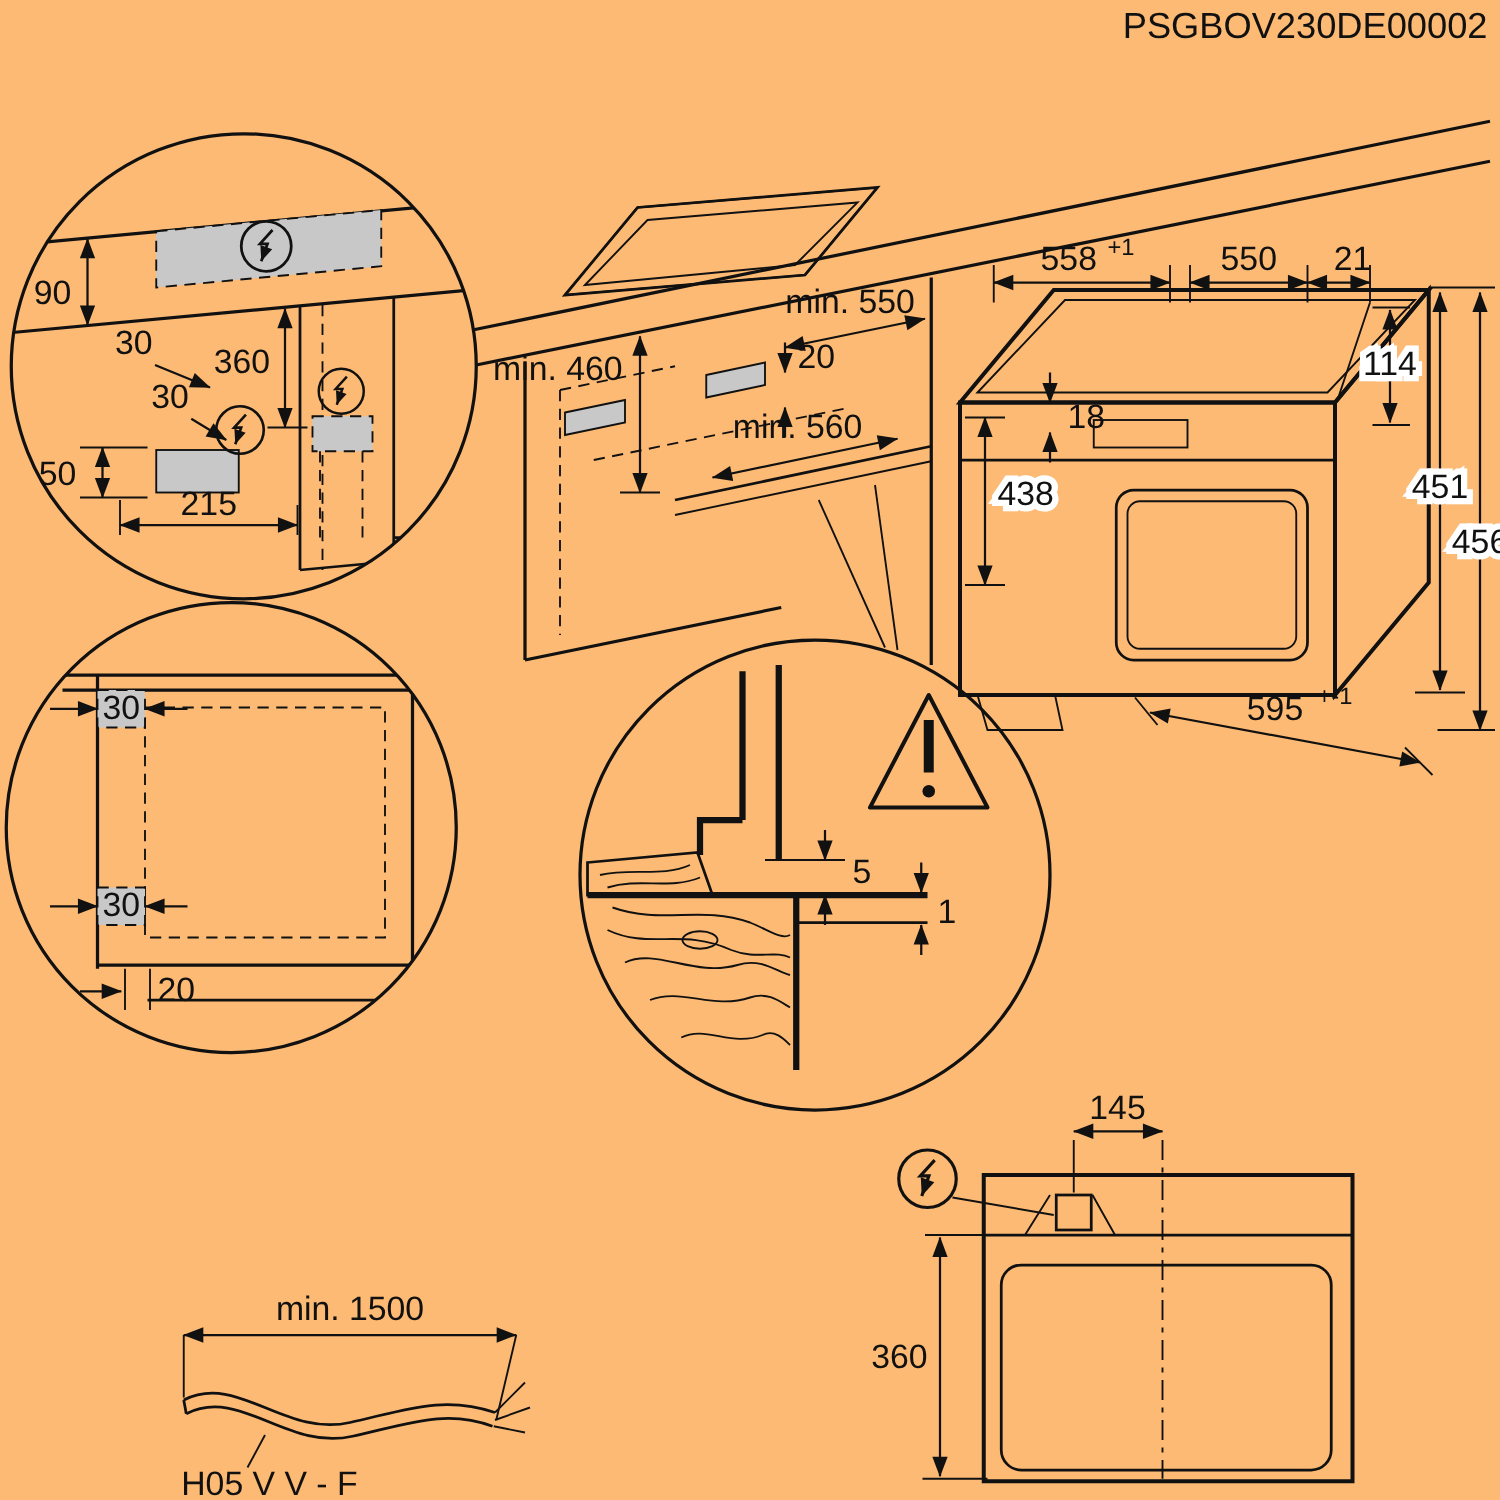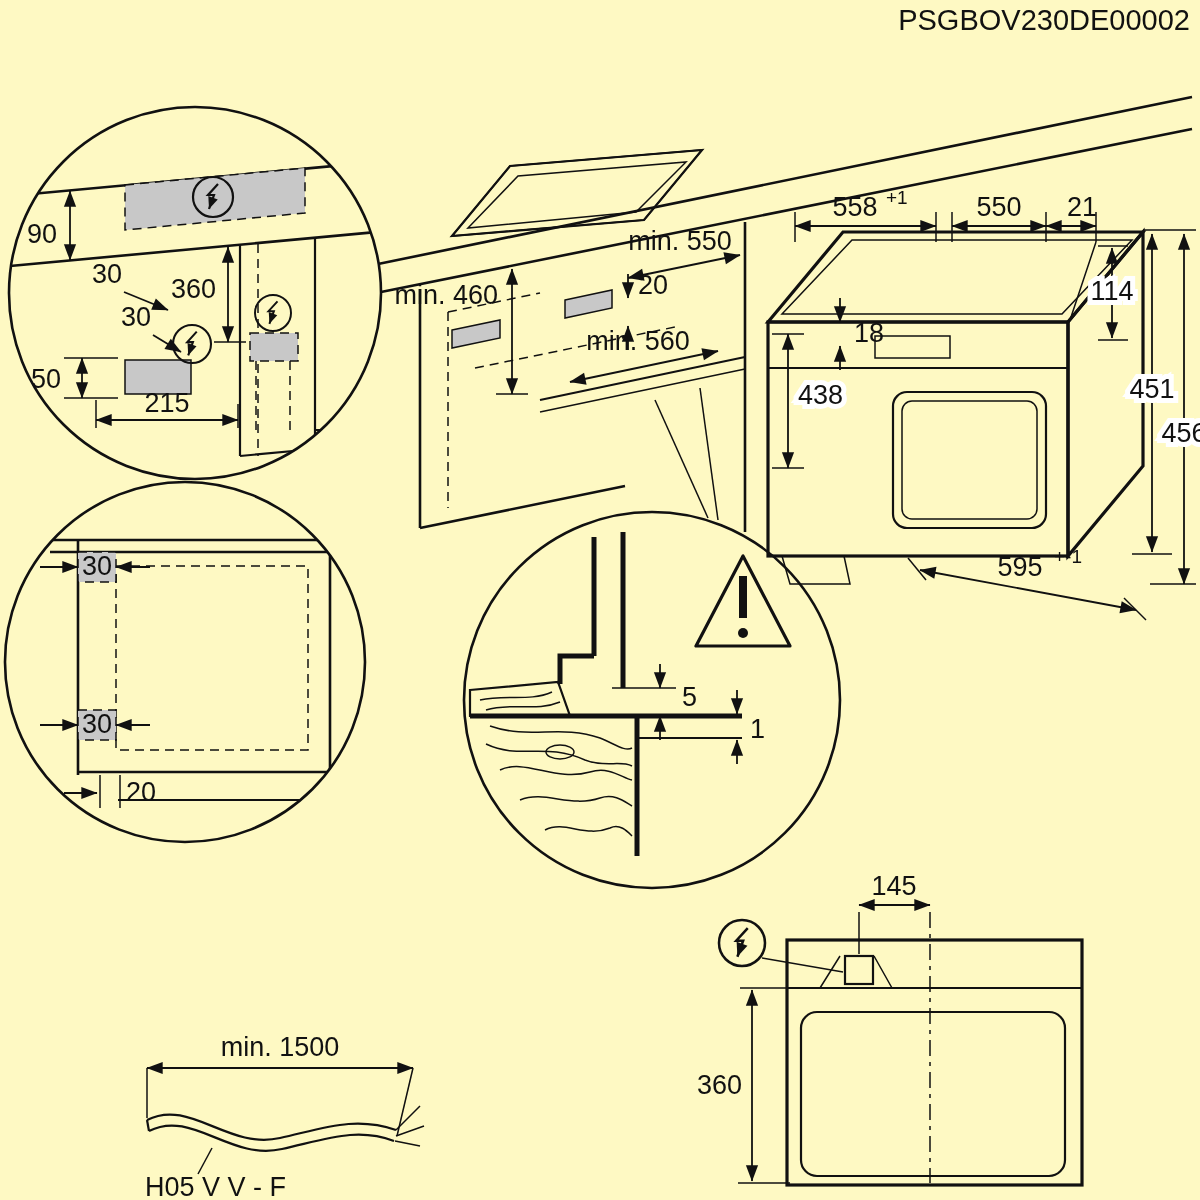--- a/index.html
+++ b/index.html
@@ -1,16 +1,16 @@
 <!DOCTYPE html>
 <html><head>
 <meta charset="utf-8">
 <style>
   html,body{margin:0;padding:0;background:#ffffff;}
-  .page{width:1200px;height:1200px;background:#fef9c3;position:relative;font-family:"Liberation Sans",sans-serif;}
+  .page{width:1200px;height:1200px;background:#fdba74;position:relative;font-family:"Liberation Sans",sans-serif;}
   svg{display:block;}
   .ln{stroke:#111;stroke-width:2.6;fill:none;}
   .ln2{stroke:#111;stroke-width:2.2;fill:none;}
   .ln3{stroke:#111;stroke-width:3.2;fill:none;}
   .thin{stroke:#111;stroke-width:1.5;fill:none;}
   .thick{stroke:#111;stroke-width:5;fill:none;}
   .dash{stroke-dasharray:9 6;}
   .cdash{stroke-dasharray:16 6 4 6;}
   .dim{stroke:#111;stroke-width:1.8;fill:none;}
   .arr2{marker-start:url(#ae);marker-end:url(#ae);}

